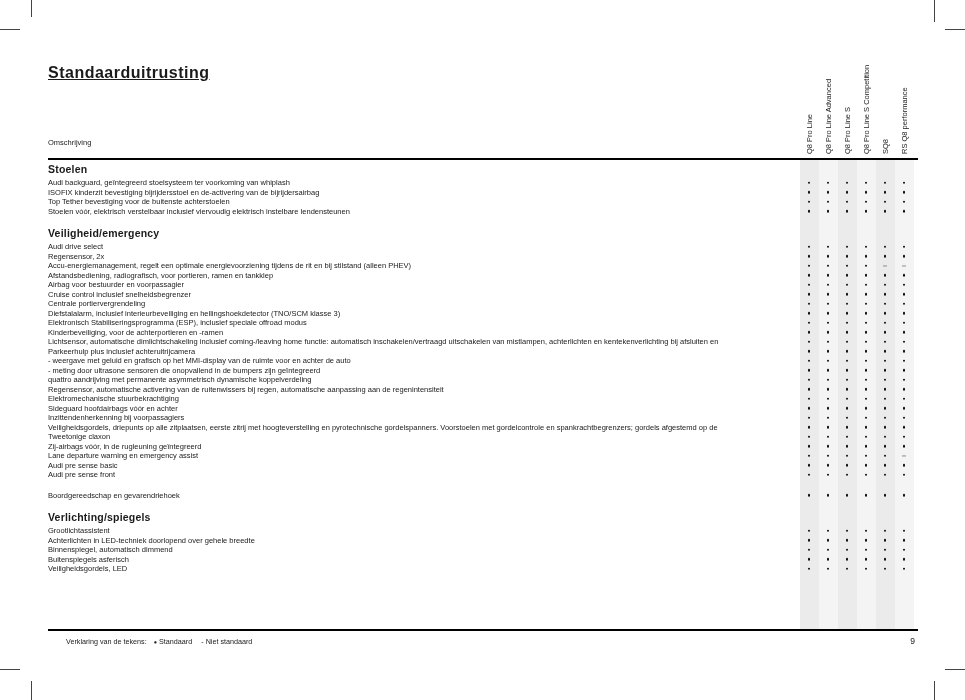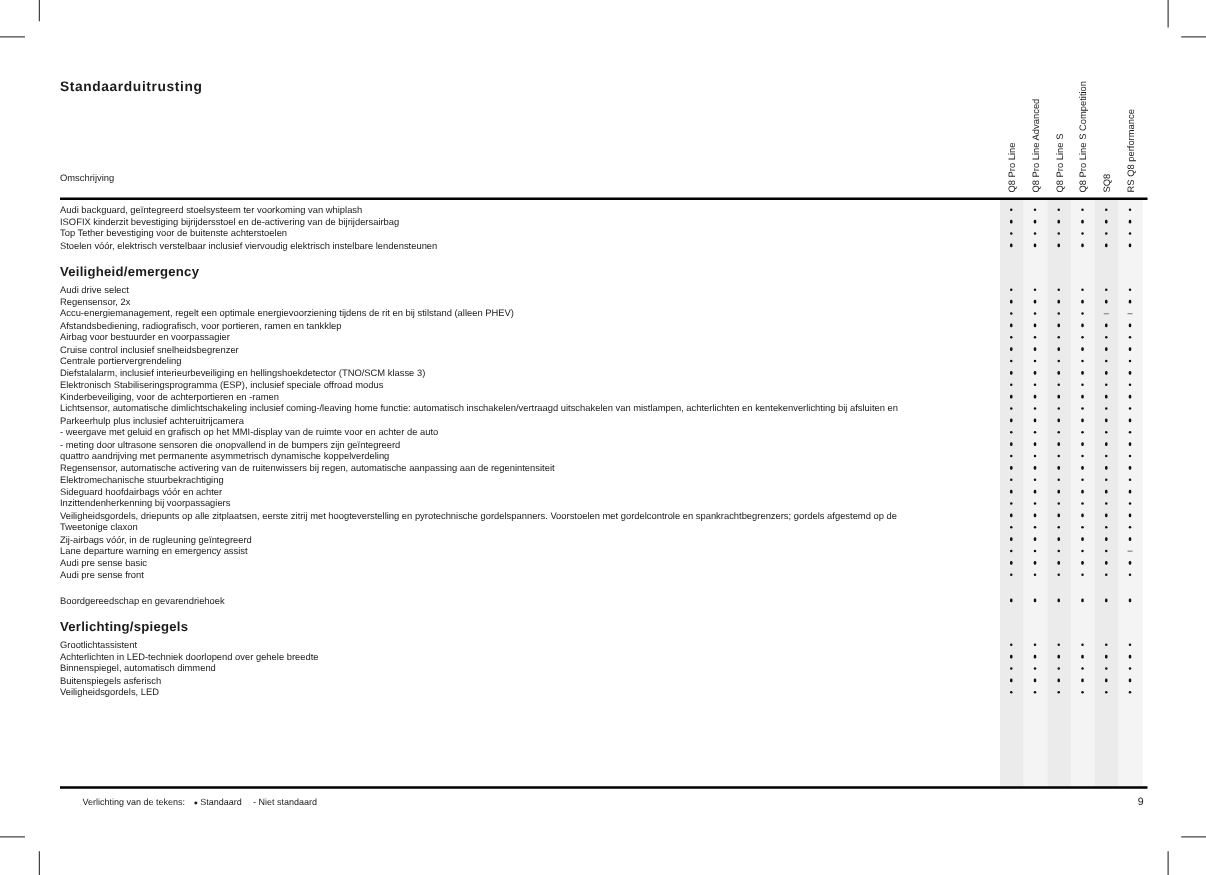--- a/index.html
+++ b/index.html
@@ -6,21 +6,21 @@
   body {
     width:965px; height:700px; overflow:hidden;
     font-family:"Liberation Sans", sans-serif; color:#1a1a1a;
   }
   .page { position:relative; width:965px; height:700px; background:#fff; }
 
   .crop { position:absolute; background:#444; }
 
   .title {
     position:absolute; left:48px; top:64px;
-    font-size:11px; font-weight:bold; letter-spacing:0.5px;
+    font-size:16px; font-weight:bold; letter-spacing:0.5px;text-decoration:underline;
   }
   .desc-header { position:absolute; left:48px; top:138px; font-size:7.5px; }
 
   .rule-top    { position:absolute; left:48px; top:158px; width:870px; height:1.7px; background:#000; }
   .rule-bottom { position:absolute; left:48px; top:629px; width:870px; height:1.7px; background:#000; }
 
   .band { position:absolute; top:160px; height:469px; width:19px; }
 
   .col-label {
     position:absolute; font-size:7.5px; line-height:9px; white-space:nowrap;
@@ -75,20 +75,21 @@
       <div class="col-label" style="left: 851.5px; top: 145px;">Q8 Pro Line S</div>
       <div class="col-label" style="left: 870.5px; top: 145px;">Q8 Pro Line S Competition</div>
       <div class="col-label" style="left: 889.5px; top: 145px;">SQ8</div>
       <div class="col-label" style="left: 908.5px; top: 145px;">RS Q8 performance</div>
     </div>
 
   <div class="rule-top"></div>
 
   <div class="table-area" id="sections">
       <div class="section first">
+        <div class="section-heading">Stoelen</div>
         <div class="rows">
           <div class="feature-row"><span>Audi backguard, geïntegreerd stoelsysteem ter voorkoming van whiplash</span><span class="mark dot" style="left: 759.75px;"></span><span class="mark dot" style="left: 778.75px;"></span><span class="mark dot" style="left: 797.75px;"></span><span class="mark dot" style="left: 816.75px;"></span><span class="mark dot" style="left: 835.75px;"></span><span class="mark dot" style="left: 854.75px;"></span></div>
           <div class="feature-row"><span>ISOFIX kinderzit bevestiging bijrijdersstoel en de-activering van de bijrijdersairbag</span><span class="mark dot" style="left: 759.75px;"></span><span class="mark dot" style="left: 778.75px;"></span><span class="mark dot" style="left: 797.75px;"></span><span class="mark dot" style="left: 816.75px;"></span><span class="mark dot" style="left: 835.75px;"></span><span class="mark dot" style="left: 854.75px;"></span></div>
           <div class="feature-row"><span>Top Tether bevestiging voor de buitenste achterstoelen</span><span class="mark dot" style="left: 759.75px;"></span><span class="mark dot" style="left: 778.75px;"></span><span class="mark dot" style="left: 797.75px;"></span><span class="mark dot" style="left: 816.75px;"></span><span class="mark dot" style="left: 835.75px;"></span><span class="mark dot" style="left: 854.75px;"></span></div>
           <div class="feature-row"><span>Stoelen vóór, elektrisch verstelbaar  inclusief viervoudig elektrisch instelbare lendensteunen</span><span class="mark dot" style="left: 759.75px;"></span><span class="mark dot" style="left: 778.75px;"></span><span class="mark dot" style="left: 797.75px;"></span><span class="mark dot" style="left: 816.75px;"></span><span class="mark dot" style="left: 835.75px;"></span><span class="mark dot" style="left: 854.75px;"></span></div>
         </div>
       </div>
       <div class="section">
         <div class="section-heading">Veiligheid/emergency</div>
         <div class="rows">
@@ -132,18 +133,18 @@
           <div class="feature-row"><span>Binnenspiegel, automatisch dimmend</span><span class="mark dot" style="left: 759.75px;"></span><span class="mark dot" style="left: 778.75px;"></span><span class="mark dot" style="left: 797.75px;"></span><span class="mark dot" style="left: 816.75px;"></span><span class="mark dot" style="left: 835.75px;"></span><span class="mark dot" style="left: 854.75px;"></span></div>
           <div class="feature-row"><span>Buitenspiegels asferisch</span><span class="mark dot" style="left: 759.75px;"></span><span class="mark dot" style="left: 778.75px;"></span><span class="mark dot" style="left: 797.75px;"></span><span class="mark dot" style="left: 816.75px;"></span><span class="mark dot" style="left: 835.75px;"></span><span class="mark dot" style="left: 854.75px;"></span></div>
           <div class="feature-row"><span>Veiligheidsgordels, LED</span><span class="mark dot" style="left: 759.75px;"></span><span class="mark dot" style="left: 778.75px;"></span><span class="mark dot" style="left: 797.75px;"></span><span class="mark dot" style="left: 816.75px;"></span><span class="mark dot" style="left: 835.75px;"></span><span class="mark dot" style="left: 854.75px;"></span></div>
         </div>
       </div>
     </div>
 
   <div class="rule-bottom"></div>
 
   <div class="footer-legend">
-    <span>Verlichting van de tekens:</span><span class="sym-dot">●</span><span>Standaard</span><span class="sym-dash">-</span><span>Niet standaard</span>
+    <span>Verklaring van de tekens:</span><span class="sym-dot">●</span><span>Standaard</span><span class="sym-dash">-</span><span>Niet standaard</span>
   </div>
 
   <div class="page-number">9</div>
 
 </div>
 
 </body></html>

